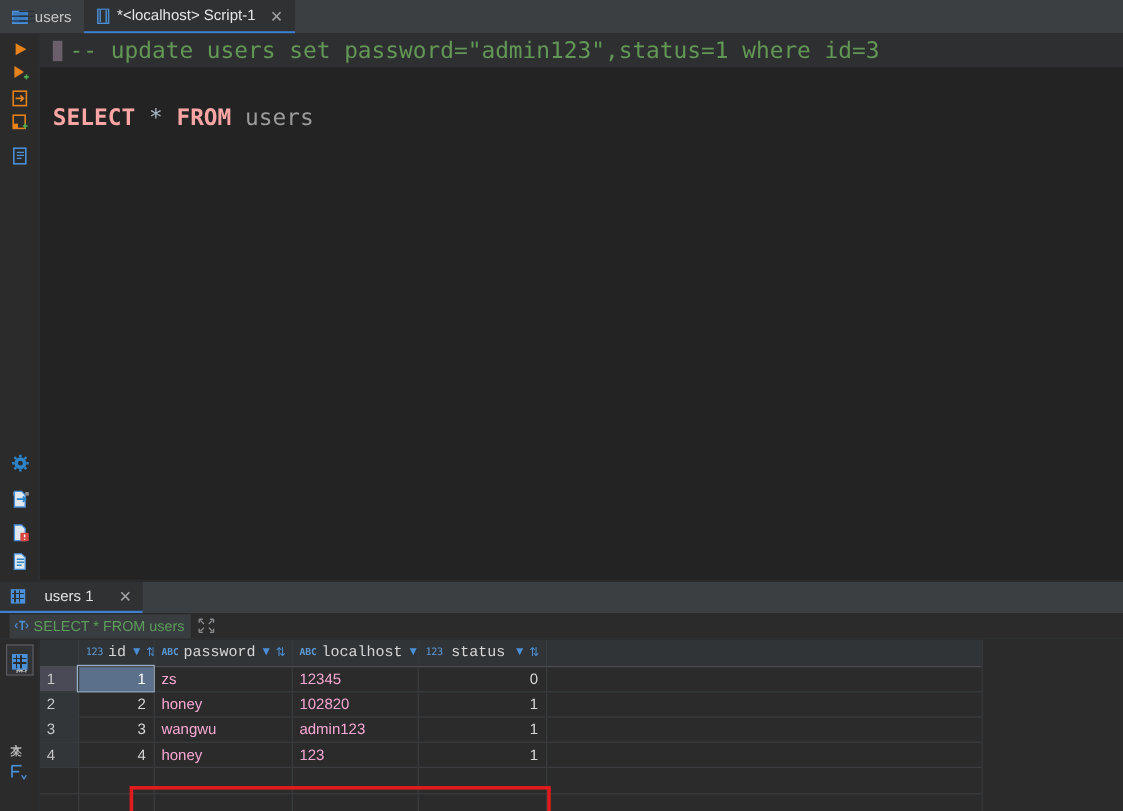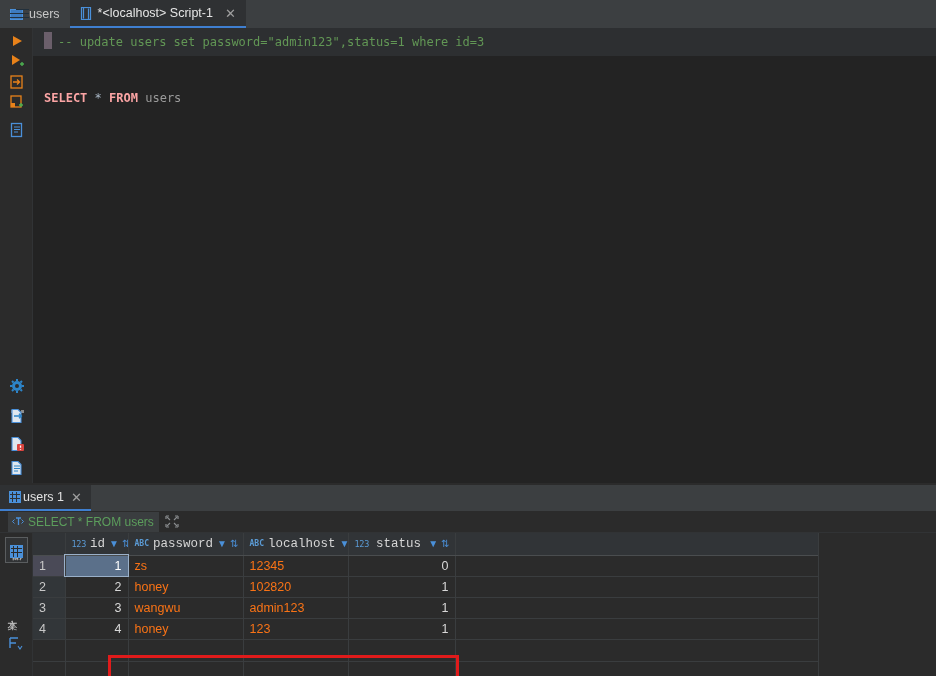--- a/index.html
+++ b/index.html
@@ -56,21 +56,21 @@
   }
   .gutter {
     position:absolute; left:0; top:0; width:33px; height:455px;
     background:#2b2b2b;
     border-right:1px solid #313335;
   }
   .gutter-ic { position:absolute; left:9px; width:16px; height:16px; }
   .code {
     position:absolute; left:33px; top:0; right:0; height:455px;
     font-family:"DejaVu Sans Mono", monospace;
-    font-size:12px;
+    font-size:19px;
     line-height:28px;
   }
   .line { height:28px; padding-left:11px; white-space:pre; }
   .line.cur { background:#2d2f31; }
   .caretblk { display:inline-block; width:8px; height:17px; background:#6b5f6b;
               vertical-align:-3px; margin-right:6px; }
   .k-comment { color:#629755; }
   .k-kw { color:#fca5a5; font-weight:bold; }
   .k-op { color:#a9b7c6; }
   .k-id { color:#9b9b9b; }
@@ -84,21 +84,21 @@
   .results {
     position:absolute; left:0; top:485px; width:936px; height:191px;
     background:#2b2b2b;
   }
   .res-tabbar {
     position:absolute; left:0; top:0; width:936px; height:26px;
     background:#3c3f41;
     display:flex; align-items:stretch;
   }
   .res-tab {
-    display:flex; align-items:center; gap:2px; padding:0 9px;
+    display:flex; align-items:center; gap:16px; padding:0 9px;
     background:#2f3133; color:#e2e2e2; font-size:12.5px;
     border-bottom:2px solid #3f7fd0;
   }
   .res-tab .closex { margin-left:5px; color:#a0a0a0; font-size:13px; }
   .res-tabbar .filler { flex:1; background:#3c3f41; }
   .ic-resultgrid { width:12px; height:12px; background:#4a90d9; position:relative; flex:0 0 auto;}
   .ic-resultgrid:after{
     content:""; position:absolute; inset:1px;
     background:
       linear-gradient(to right, transparent 2px, #2f3133 2px, #2f3133 3px, transparent 3px),
@@ -173,21 +173,21 @@
   .th-lbl { flex:1;font-family:Liberation Mono, monospace; }
   .th-ic { color:#4a90d9; font-size:10px; letter-spacing:-1px; }
   .ic-key { display:inline-block; width:8px;height:8px;background:#4a90d9;
             border-radius:1px; position:relative; margin-left:-4px;}
 
   td.rownum {
     background:#323639; color:#c8c8c8; text-align:left;
     width:32px; border-right:1px solid #4a4d4f;
   }
   td.num { text-align:right; color:#d8d8d8; }
-  td.txt { text-align:left; color:#f97316; }
+  td.txt { text-align:left; color:#f9a8d4; }
   tr.r1 td.rownum { background:#4a4a57; }
   td.cellsel { background:#5b708a; color:#ffffff; outline:1px solid #9ab0c9; }
   tr.emptyrow td { background:#2b2b2b; height:22px; }
   td.newcell { background:#313539; border:1px solid #e8e8e8; }
 
   .redbox {
     position:absolute; left:75px; top:122px; width:351px; height:24px;
     border:3px solid #e01b1b; pointer-events:none;
   }
 

